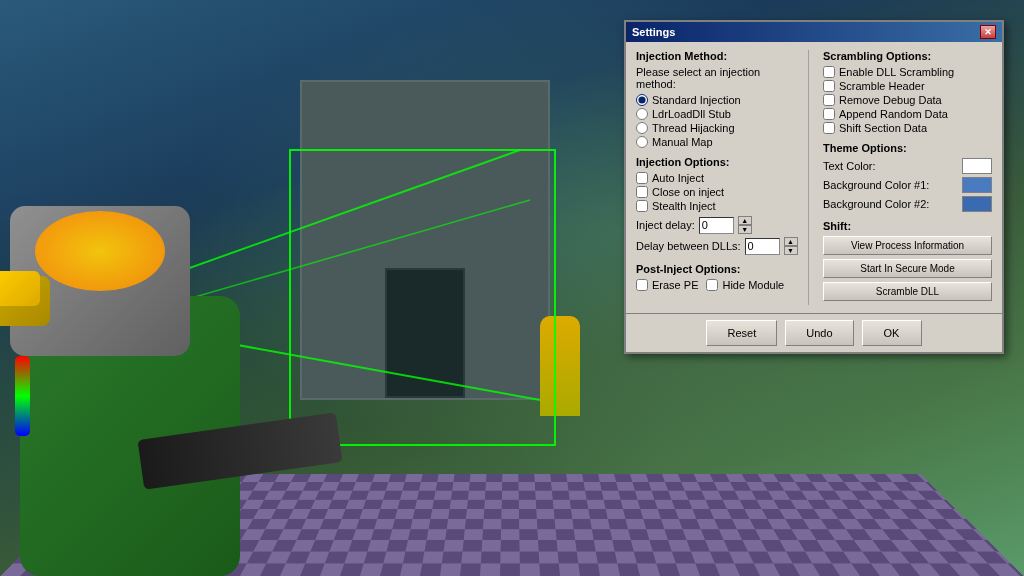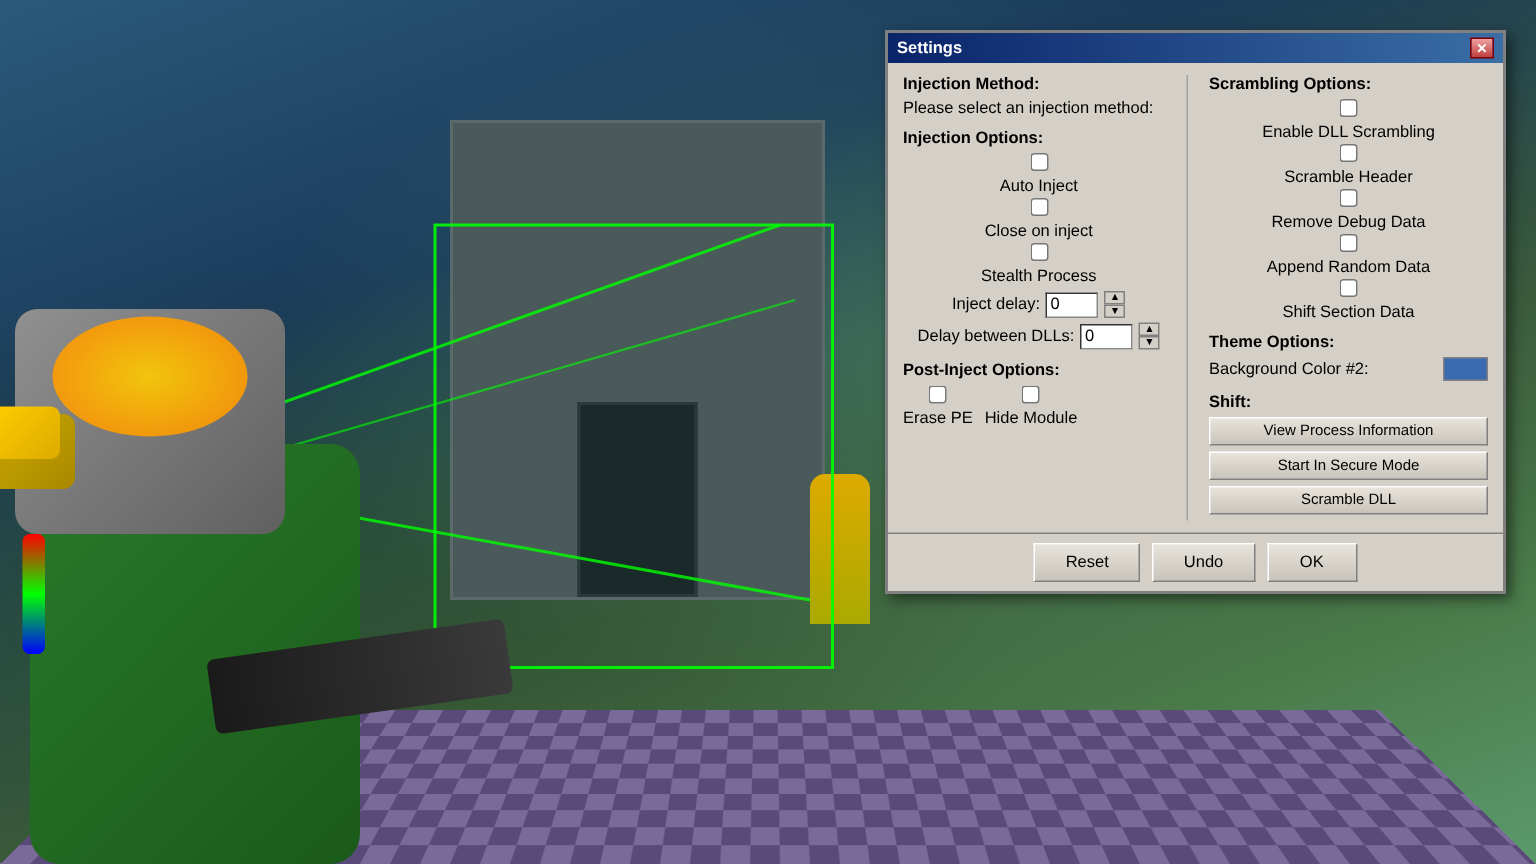--- a/index.html
+++ b/index.html
@@ -84,21 +84,21 @@
       height: 100px;
       background: linear-gradient(180deg, #ddaa00, #aaaa00);
       border-radius: 10px 10px 0 0;
     }
 
     
     .settings-dialog {
       position: absolute;
       top: 20px;
       right: 20px;
-      width: 414px;
+      width: 380px;
       background: #d4d0c8;
       border: 2px solid #808080;
       box-shadow: 3px 3px 8px rgba(0,0,0,0.5);
       font-family: 'Segoe UI', Tahoma, Arial, sans-serif;
       font-size: 11px;
       color: #000;
       margin-left: 28px;
     }
 
     .dialog-titlebar {
@@ -147,37 +147,35 @@
       display: flex;
       flex-direction: column;
       gap: 2px;
     }
 
     .radio-item, .checkbox-item {
       display: flex;
       align-items: center;
       gap: 4px;
       font-size: 11px;
-      flex-direction: column;
     }
 
     .radio-item input[type="radio"],
     .checkbox-item input[type="checkbox"] {
       width: 12px;
       height: 12px;
       margin: 0;
       accent-color: #0a246a;
     }
 
     .inline-row {
       display: flex;
       align-items: center;
       gap: 4px;
       margin-bottom: 3px;
-      justify-content: center;
     }
 
     .inline-row input[type="text"] {
       width: 40px;
       height: 18px;
       border: 1px inset #808080;
       background: white;
       font-size: 11px;
       padding: 0 2px;
     }
@@ -315,36 +313,54 @@
     <div class="dialog-close-btn">✕</div>
   </div>
 
   <div class="dialog-content">
 
     <div class="left-col">
 
       <div class="section-content">
         <div class="section-label">Injection Method:</div>
         <div style="font-size:11px; margin-bottom:4px;">Please select an injection method:</div>
+        <div class="radio-group">
+          <label class="radio-item">
+            <input type="radio" name="injection" checked="" style="">
+            <span>Standard Injection</span>
+          </label>
+          <label class="radio-item">
+            <input type="radio" name="injection" style="">
+            <span>LdrLoadDll Stub</span>
+          </label>
+          <label class="radio-item">
+            <input type="radio" name="injection" style="">
+            <span>Thread Hijacking</span>
+          </label>
+          <label class="radio-item">
+            <input type="radio" name="injection" style="">
+            <span>Manual Map</span>
+          </label>
+        </div>
       </div>
 
       <div class="section-content">
         <div class="section-label">Injection Options:</div>
         <div class="checkbox-group">
           <label class="checkbox-item">
             <input type="checkbox" style="">
             <span>Auto Inject</span>
           </label>
           <label class="checkbox-item">
             <input type="checkbox" style="">
             <span>Close on inject</span>
           </label>
           <label class="checkbox-item">
             <input type="checkbox" style="">
-            <span>Stealth Process</span>
+            <span>Stealth Inject</span>
           </label>
         </div>
         <div class="inline-row" style="margin-top:4px;">
           <span>Inject delay:</span>
           <input type="text" value="0" style="width: 35px; height: 17px; border: 1px inset rgb(136, 136, 136); font-size: 11px; padding: 0px 2px;">
           <div class="spinner-btns">
             <button>▲</button>
             <button>▼</button>
           </div>
         </div>
@@ -398,20 +414,28 @@
           <label class="checkbox-item">
             <input type="checkbox" style="">
             <span>Shift Section Data</span>
           </label>
         </div>
       </div>
 
       <div class="section-content">
         <div class="section-label">Theme Options:</div>
         <div class="color-row">
+          <span>Text Color:</span>
+          <div class="color-swatch" style="background:#ffffff; border:1px solid #808080;"></div>
+        </div>
+        <div class="color-row">
+          <span>Background Color #1:</span>
+          <div class="color-swatch" style="background:#4a7abf; border:1px solid #808080;"></div>
+        </div>
+        <div class="color-row">
           <span>Background Color #2:</span>
           <div class="color-swatch" style="background:#3a6aaf; border:1px solid #808080;"></div>
         </div>
       </div>
 
       <div class="tools-section">
         <div class="section-label">Shift:</div>
         <button class="tool-btn">View Process Information</button>
         <button class="tool-btn">Start In Secure Mode</button>
         <button class="tool-btn">Scramble DLL</button>

